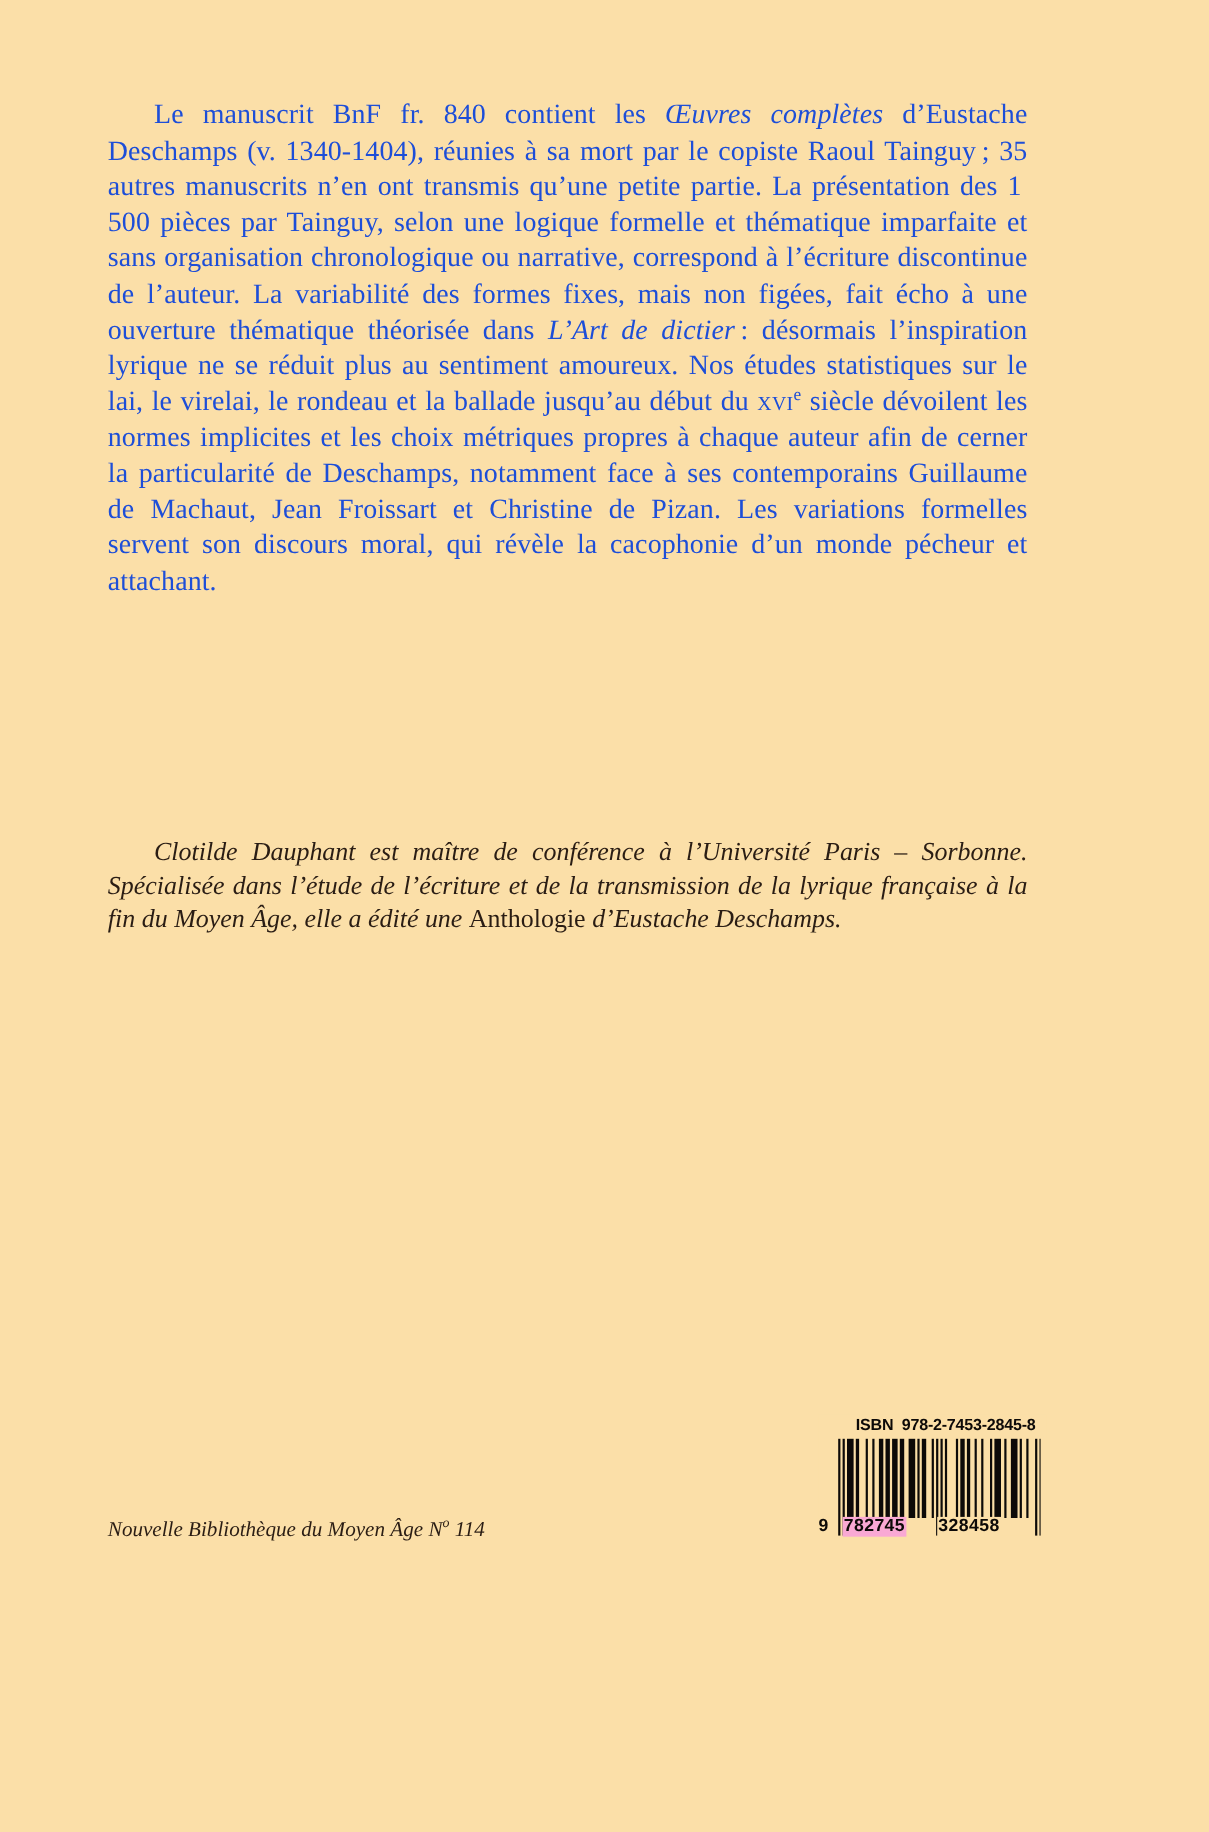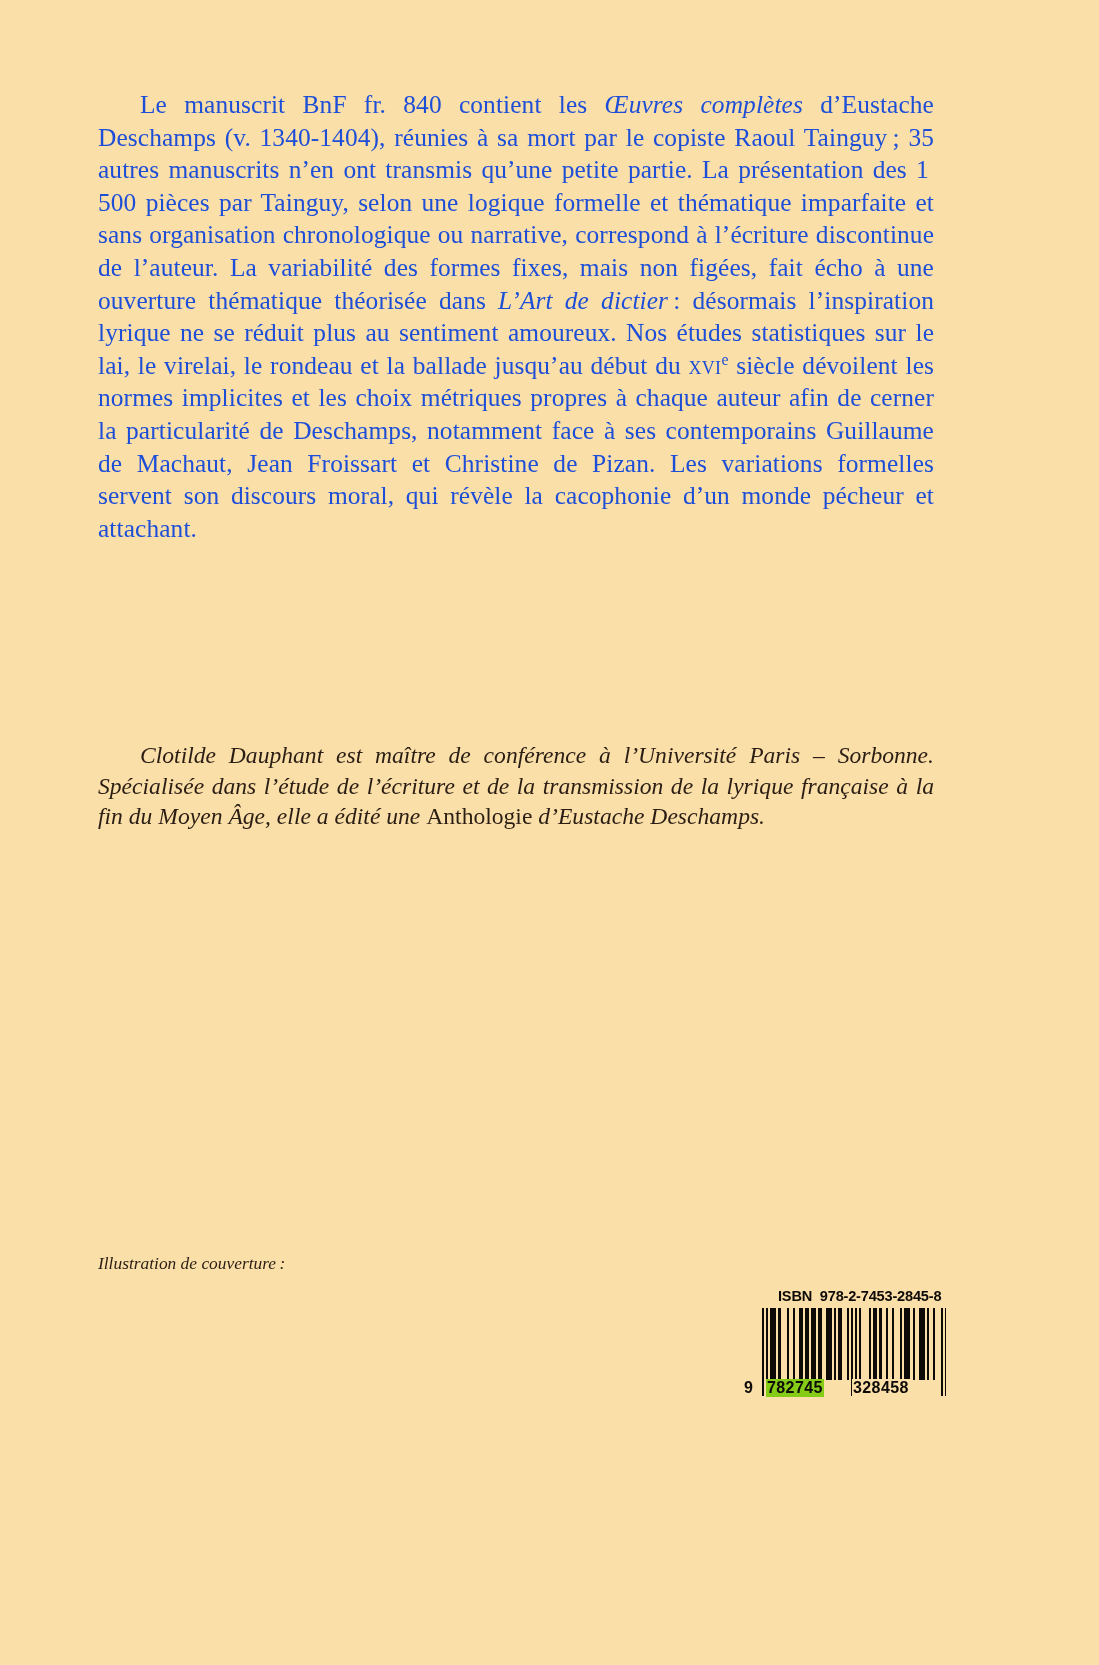--- a/index.html
+++ b/index.html
@@ -47,21 +47,21 @@
   .blurb sup {
     font-size: 0.62em;
     vertical-align: super;
     line-height: 0;
   }
 
   
   .bio {
     position: absolute;
     left: 98px;
-    top: 740px;
+    top: 760px;
     width: 836px;
     font-size: 23.6px;
     line-height: 30.6px;
     font-style: italic;
     text-align: justify;
     text-justify: inter-word;
     text-indent: 42px;
     color: #2a1d14;
   }
   .bio .roman {
@@ -152,21 +152,21 @@
   }
   .digits .d-lead {
     position: absolute;
     left: 0;
     bottom: -1px;
   }
   .digits .d-left {
     position: absolute;
     left: 22px;
     bottom: -1px;
-    background: #84cc16;
+    background: #f9a8d4;
     padding: 0 1px;
   }
   .digits .d-right {
     position: absolute;
     left: 108px;
     bottom: -1px;
     background: #fbdfa8;
     padding: 0 1px;
   }
 </style>
@@ -177,23 +177,23 @@
 
   <div class="blurb">
     <span>Le manuscrit BnF fr. 840 contient les </span><em>Œuvres complètes</em><span> d’Eustache Deschamps (v. 1340-1404), réunies à sa mort par le copiste Raoul Tainguy ; 35 autres manuscrits n’en ont transmis qu’une petite partie. La présentation des 1 500 pièces par Tainguy, selon une logique formelle et thématique imparfaite et sans organisation chronologique ou narrative, correspond à l’écriture discontinue de l’auteur. La variabilité des formes fixes, mais non figées, fait écho à une ouverture thématique théorisée dans </span><em>L’Art de dictier</em><span> : désormais l’inspiration lyrique ne se réduit plus au sentiment amoureux. Nos études statistiques sur le lai, le virelai, le rondeau et la ballade jusqu’au début du </span><span class="smallcaps">xvi</span><sup>e</sup><span> siècle dévoilent les normes implicites et les choix métriques propres à chaque auteur afin de cerner la particularité de Deschamps, notamment face à ses contemporains Guillaume de Machaut, Jean Froissart et Christine de Pizan. Les variations formelles servent son discours moral, qui révèle la cacophonie d’un monde pécheur et attachant.</span>
   </div>
 
   <div class="bio">
     <span>Clotilde Dauphant est maître de conférence à l’Université Paris – Sorbonne. Spécialisée dans l’étude de l’écriture et de la transmission de la lyrique française à la fin du Moyen Âge, elle a édité une </span><span class="roman">Anthologie</span><span> d’Eustache Deschamps.</span>
   </div>
 
   <div class="credits">
-    <span class="line">Illustration de couverture :</span>
-  </div>
-
+  </div>
+
+  <div class="series"><span>Nouvelle Bibliothèque du Moyen Âge N</span><sup>o</sup><span> 114</span></div>
 
   <div class="barcode-block">
     <div class="isbn-line"><span>ISBN</span>&nbsp;&nbsp;<span>978-2-7453-2845-8</span></div>
     <div class="barcode-wrap">
       <div class="bars" id="bars">
           <div style="width: 18px; height: 1px;"></div>
           <div class="bar tall" style="width: 1.94737px;"></div>
           <div class="bar space tall" style="width: 1.94737px;"></div>
           <div class="bar tall" style="width: 1.94737px;"></div>
           <div class="bar space" style="width: 1.94737px;"></div>

